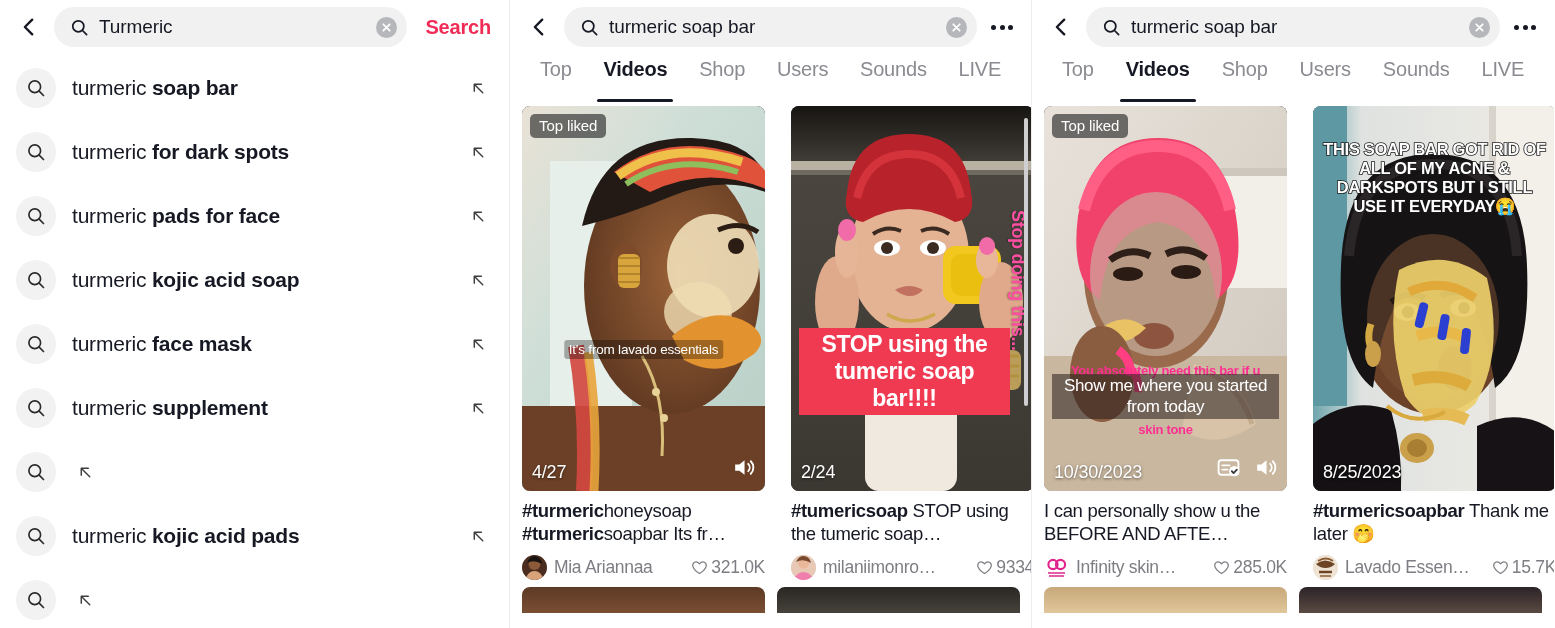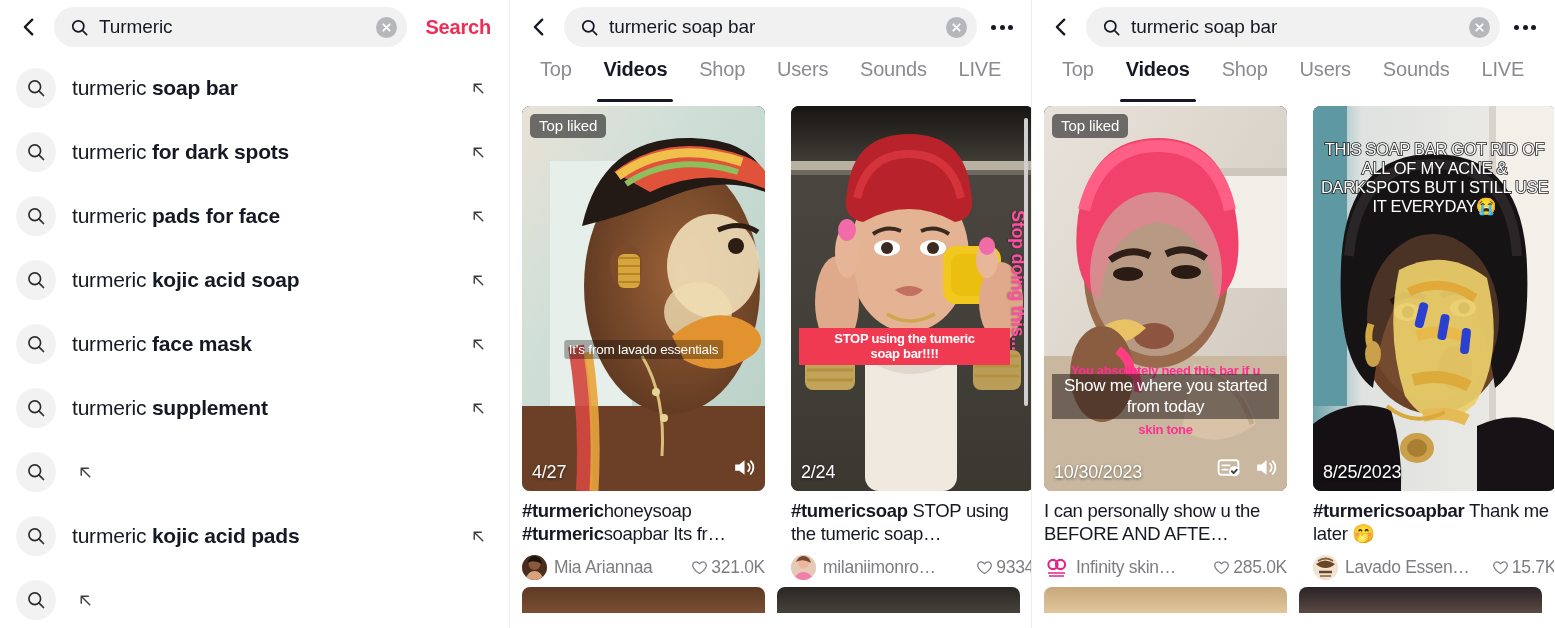--- a/index.html
+++ b/index.html
@@ -109,38 +109,38 @@
   }
 
   
   .ov { position: absolute; z-index: 5; }
   .ov-cap-white {
     color: #fff; font-size: 13.5px; text-align: center;
     background: rgba(0,0,0,0.30); padding: 2px 5px; border-radius: 3px;
     letter-spacing: -0.2px;
   }
   .ov-red {
-    background: #ef3a52; color: #fff; font-weight: 700; font-size: 13px;
+    background: #ef3a52; color: #fff; font-weight: 700; font-size: 23px;
     text-align: center; line-height: 1.18; padding: 3px 22px; letter-spacing: -0.3px;
   }
   .ov-vert {
     color: #ff4fa3; font-weight: 700; font-size: 18px;
     writing-mode: vertical-rl; letter-spacing: -0.3px;
     text-shadow: 0 1px 2px rgba(0,0,0,.35);
   }
   .ov-pink {
     color: #ff2f92; font-weight: 700; font-size: 13px; text-align: center;
     line-height: 1.35; letter-spacing: -0.3px;
   }
   .ov-dark-cap {
     color: #fff; font-size: 17px; text-align: center; line-height: 1.22;
     background: rgba(40,30,30,0.55); padding: 2px 4px; letter-spacing: -0.3px;
   }
   .ov-outline {
-    color: #fff; font-weight: 400; font-size: 16.5px; text-align: center;
+    color: #fff; font-weight: 700; font-size: 16.5px; text-align: center;
     line-height: 1.16; letter-spacing: -0.3px;
     -webkit-text-stroke: 1.6px #1a1a1a;
     paint-order: stroke fill;
   }
 
   
   .cap {
     margin-top: 8px; font-size: 18.5px; color: #161823; line-height: 1.26;
     letter-spacing: -0.3px; max-height: 48px; overflow: hidden;
   }

